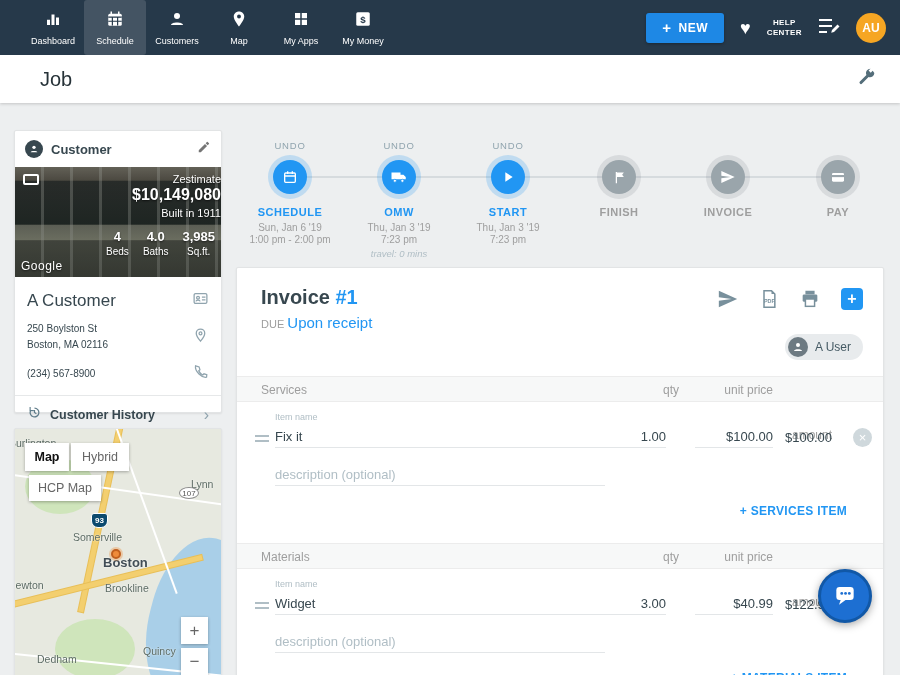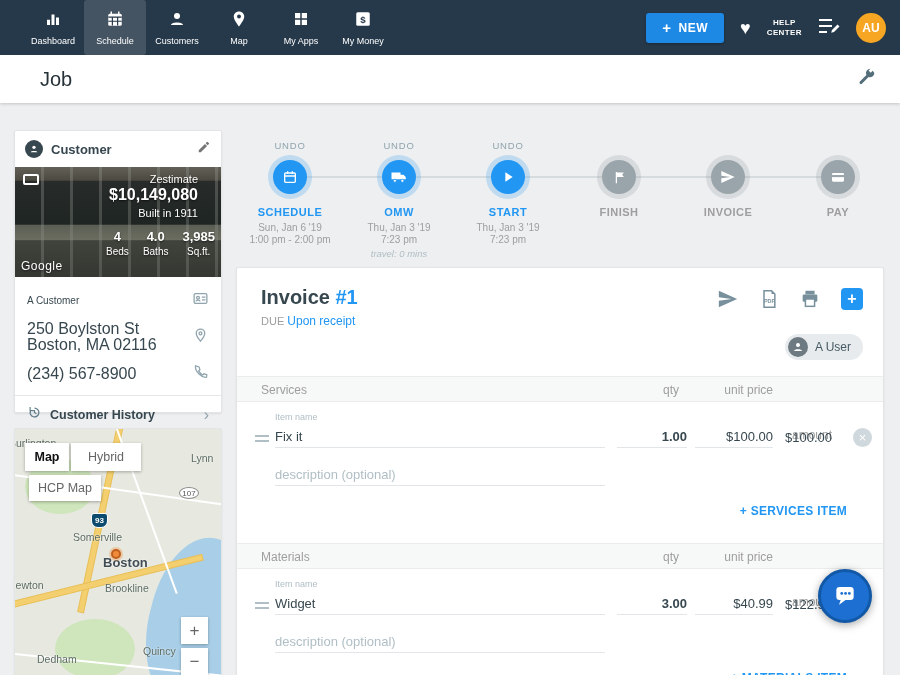--- a/index.html
+++ b/index.html
@@ -62,35 +62,35 @@
     background:
       linear-gradient(180deg,#8d8a7c 0%,#6e6a5e 12%,#3a3f3c 13%,#2e3834 52%,#8b8f80 53%,#a4a893 66%,#63685c 67%,#555a50 100%);
   }
   .photo .mullions{ position:absolute; inset:0;
     background:repeating-linear-gradient(90deg, transparent 0 26px, rgba(215,220,210,.35) 26px 29px);
   }
   .photo .shade{ position:absolute; inset:0;
     background:linear-gradient(180deg, rgba(0,0,0,.30), rgba(0,0,0,.38)); }
   .ph-flag{ position:absolute; left:8px; top:7px; width:16px; height:11px;
     border:2px solid #fff; border-radius:2px; }
-  .zes{ position:absolute; right:23px; top:6px; text-align:right; color:#fff;
+  .zes{ position:absolute; right:0; top:6px; text-align:right; color:#fff;
     text-shadow:0 1px 2px rgba(0,0,0,.6); }
   .zes .zl{ font-size:11px; }
   .zes .zv{ font-size:16px; font-weight:bold; margin-top:1px;margin-left:12px; }
   .zes .zb{ font-size:11px; margin-top:3px; }
   .stats{ position:absolute; right:6px; top:62px; display:flex; gap:14px;
     color:#fff; text-shadow:0 1px 2px rgba(0,0,0,.6); text-align:center; }
   .stats .sv{ font-size:13px; font-weight:bold; }
   .stats .sl{ font-size:10px; margin-top:2px; }
   .gmark{ position:absolute; left:6px; bottom:4px; color:#fff; font-size:12px;
     letter-spacing:.5px; text-shadow:0 1px 2px rgba(0,0,0,.6); }
   .contact{ padding:8px 12px 0 12px; }
   .crow{ display:flex; align-items:center; padding:5px 0; }
-  .crow .ctext{ flex:1; font-size:16px; color:#37474f; line-height:16px; }
-  .crow .cname{ font-size:10px; }
+  .crow .ctext{ flex:1; font-size:10px; color:#37474f; line-height:16px; }
+  .crow .cname{ font-size:17px; }
   .hist{ border-top:1px solid #e6e8e9; margin-top:6px; padding:9px 12px;
     display:flex; align-items:center; gap:8px; cursor:pointer; }
   .hist .htext{ flex:1; font-size:12.5px; font-weight:bold; color:#37474f; }
   .chev{ color:#90a4ae; font-size:16px; line-height:1; }
   
   .map-card{ position:absolute; left:14px; top:325px; width:208px; height:300px;
     overflow:hidden; background:#e7e9e0; }
   .water{ position:absolute; right:-28px; top:108px; width:100px; height:170px;
     background:#a9cfe8; border-radius:45% 30% 40% 50%; transform:rotate(15deg); }
   .park{ position:absolute; border-radius:50%; background:#cfe5bb; }
@@ -138,42 +138,42 @@
   .invoice-card{ position:absolute; left:236px; top:164px; width:648px; height:430px; }
   .inv-title-row{ position:absolute; left:24px; top:18px; font-size:20px;
     font-weight:bold; color:#37474f; }
   .inv-num{ color:#2196f3; font-weight:bold; }
   .inv-icons{ position:absolute; right:20px; top:20px; display:flex; align-items:center; gap:20px; }
   .inv-icons .ic{ cursor:pointer; display:flex; }
   .addsq{ width:22px; height:22px; background:#2196f3; border-radius:4px; color:#fff;
     font-size:16px; font-weight:bold; display:flex; align-items:center;
     justify-content:center; border:none; cursor:pointer; }
   .due-row{ position:absolute; left:24px; top:46px; font-size:11px; color:#9e9e9e; }
-  .due-link{ color:#2196f3; font-size:12px; cursor:pointer; }
+  .due-link{ color:#2196f3; font-size:15px; cursor:pointer; }
   .userchip{ position:absolute; right:20px; top:66px; height:26px; background:#e8ebed;
     border-radius:13px; display:flex; align-items:center; gap:7px; padding:0 12px 0 3px;
     cursor:pointer; }
   .uc-av{ width:20px; height:20px; border-radius:50%; background:#6d7a82;
     display:flex; align-items:center; justify-content:center; }
   .uc-name{ font-size:12px; color:#455a64; }
   .isec{ position:absolute; left:0; width:100%; }
   .band{ position:relative; height:26px; background:#f7f8f8;
     border-top:1px solid #ececec; border-bottom:1px solid #ececec; }
   .band span{ position:absolute; top:6px; font-size:12px; color:#9e9e9e; }
   .b-name{ left:24px; }
   .c-qty{ left:362px; width:80px; text-align:right; }
   .c-unit{ left:452px; width:84px; text-align:right; }
   .c-amt{ left:533px; width:62px; text-align:right;margin-top:45px; }
   .isec .flabel{ position:absolute; left:38px; top:36px; font-size:9px; color:#b0bec5; }
   .line-in{ border:none; border-bottom:1px solid #e3e6e8; background:transparent;
     font-family:"Liberation Sans",sans-serif; font-size:13px; color:#37474f;
     outline:none; position:absolute; height:22px; }
   .name-in{ left:38px; top:50px; width:330px; }
   .qty-in{ top:50px; text-align:right; }
-  .qty-in.q{ left:380px; width:70px;font-weight:bold; }
+  .qty-in.q{ left:359px; width:70px; }
   .qty-in.u{ left:458px; width:78px; }
   .amt{ position:absolute; top:54px; left:533px; width:62px; text-align:right;
     font-size:13px; color:#37474f; }
   .xdel{ position:absolute; left:616px; top:52px; width:19px; height:19px;
     border-radius:50%; background:#cfd8dc; color:#fff; font-size:13px; line-height:19px;
     text-align:center; cursor:pointer; }
   .desc-in{ left:38px; top:88px; width:330px; color:#b0bec5; }
   .desc-in::placeholder{ color:#b0bec5; opacity:1; }
   .handle{ position:absolute; left:18px; top:56px; width:14px; cursor:grab; }
   .handle i{ display:block; height:2px; background:#b0bec5; margin:3px 0; }
@@ -341,34 +341,34 @@
     <div class="park" style="left:10px;top:30px;width:70px;height:55px;"></div>
     <div class="park" style="left:40px;top:190px;width:80px;height:60px;"></div>
     <div class="water"></div>
     <div class="road-y" style="left:84px;top:-15px;width:5px;height:200px;transform:rotate(12deg);"></div>
     <div class="road-y" style="left:-10px;top:150px;width:200px;height:5px;transform:rotate(-14deg);"></div>
     <div class="road-w" style="left:-5px;top:60px;width:220px;height:2px;transform:rotate(8deg);"></div>
     <div class="road-w" style="left:130px;top:-10px;width:2px;height:180px;transform:rotate(-20deg);"></div>
     <div class="road-w" style="left:-10px;top:235px;width:230px;height:2px;transform:rotate(6deg);"></div>
 
     <span class="mlabel" style="left:-6px;top:8px;">Burlington</span>
-    <span class="mlabel" style="left:176px;top:23px;">Lynn</span>
+    <span class="mlabel" style="left:176px;top:49px;">Lynn</span>
     <span class="mlabel" style="left:58px;top:102px;">Somerville</span>
     <span class="mlabel big" style="left:88px;top:126px;">Boston</span>
     <span class="mlabel" style="left:-7px;top:150px;">Newton</span>
     <span class="mlabel" style="left:46px;top:153px;margin-left:44px;">Brookline</span>
     <span class="mlabel" style="left:22px;top:224px;">Dedham</span>
     <span class="mlabel" style="left:128px;top:216px;">Quincy</span>
 
     <span class="shield93" style="left:76px;top:84px;">93</span>
     <span class="shield107" style="left:164px;top:58px;">107</span>
     <span class="marker" style="left:96px;top:120px;"></span>
 
     <button class="mapbtn sel" style="left:10px;top:14px;width:44px;height:28px;">Map</button>
-    <button class="mapbtn" style="left:56px;top:14px;width:70px;height:28px;">Hybrid</button>
+    <button class="mapbtn" style="left:56px;top:14px;width:58px;height:28px;">Hybrid</button>
     <button class="mapbtn" style="left:14px;top:46px;width:72px;height:26px;">HCP Map</button>
     <button class="zoombtn" style="top:188px;">+</button>
     <button class="zoombtn" style="top:219px;">−</button>
   </section>
 
   <div class="stepper">
     <div class="sline"></div>
 
     <div class="step done" style="left:-1px;">
       <div class="undo">UNDO</div>

